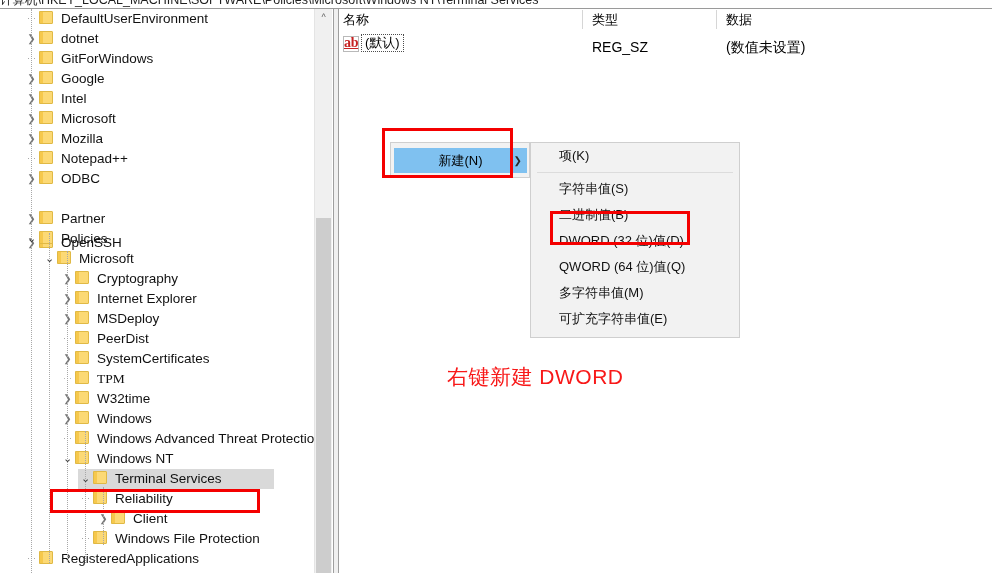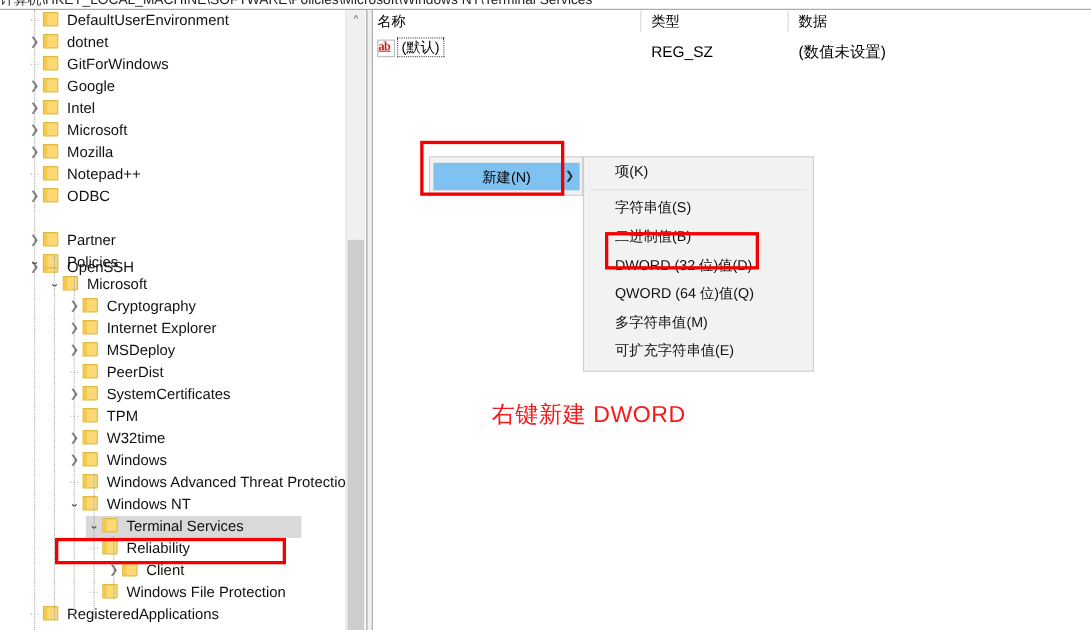--- a/index.html
+++ b/index.html
@@ -193,21 +193,21 @@
   .abicon .page {
     position: absolute;
     left: 0; top: 0;
     width: 14px; height: 14px;
     background: #ffffff;
     border: 1px solid #b9b9b9;
   }
   .abicon .ab {
     position: absolute;
     left: 1px; top: 0px;
-    font-size: 11px;
+    font-size: 14px;
     font-weight: bold;
     font-family: "Liberation Serif", serif;
     color: #c62121;
     line-height: 13px;
     letter-spacing: -0.3px;
     text-decoration: underline;
   }
   #list-row .nametext {
     border: 1px dotted #4c4c4c;
     padding: 0 3px;
@@ -305,21 +305,21 @@
       <div class="tnode"><span class="twrap" style="margin-left: 24px;"><span class="chev">❯</span><span class="folder"><i></i></span><span class="tlabel">ODBC</span></span></div>
       <div class="tnode"><span class="twrap" style="margin-left: 24px; margin-top: 44px;"><span class="chev">❯</span><span class="folder"><i></i></span><span class="tlabel">OpenSSH</span></span></div>
       <div class="tnode"><span class="twrap" style="margin-left: 24px;"><span class="chev">❯</span><span class="folder"><i></i></span><span class="tlabel">Partner</span></span></div>
       <div class="tnode"><span class="twrap" style="margin-left: 24px;"><span class="chev open">⌄</span><span class="folder"><i></i></span><span class="tlabel">Policies</span></span></div>
       <div class="tnode"><span class="twrap" style="margin-left: 42px;"><span class="chev open">⌄</span><span class="folder"><i></i></span><span class="tlabel">Microsoft</span></span></div>
       <div class="tnode"><span class="twrap" style="margin-left: 60px;"><span class="chev">❯</span><span class="folder"><i></i></span><span class="tlabel">Cryptography</span></span></div>
       <div class="tnode"><span class="twrap" style="margin-left: 60px;"><span class="chev">❯</span><span class="folder"><i></i></span><span class="tlabel">Internet Explorer</span></span></div>
       <div class="tnode"><span class="twrap" style="margin-left: 60px;"><span class="chev">❯</span><span class="folder"><i></i></span><span class="tlabel">MSDeploy</span></span></div>
       <div class="tnode"><span class="twrap" style="margin-left: 60px;"><span class="dots">···</span><span class="folder"><i></i></span><span class="tlabel">PeerDist</span></span></div>
       <div class="tnode"><span class="twrap" style="margin-left: 60px;"><span class="chev">❯</span><span class="folder"><i></i></span><span class="tlabel">SystemCertificates</span></span></div>
-      <div class="tnode"><span class="twrap" style="margin-left: 60px;"><span class="dots">···</span><span class="folder"><i></i></span><span class="tlabel">TPM</span></span></div>
+      <div class="tnode"><span class="twrap" style="margin-left: 60px; font-family: Liberation Serif, serif;"><span class="dots">···</span><span class="folder"><i></i></span><span class="tlabel">TPM</span></span></div>
       <div class="tnode"><span class="twrap" style="margin-left: 60px;"><span class="chev">❯</span><span class="folder"><i></i></span><span class="tlabel">W32time</span></span></div>
       <div class="tnode"><span class="twrap" style="margin-left: 60px;"><span class="chev">❯</span><span class="folder"><i></i></span><span class="tlabel">Windows</span></span></div>
       <div class="tnode"><span class="twrap" style="margin-left: 60px;"><span class="dots">···</span><span class="folder"><i></i></span><span class="tlabel">Windows Advanced Threat Protectio</span></span></div>
       <div class="tnode"><span class="twrap" style="margin-left: 60px;"><span class="chev open">⌄</span><span class="folder"><i></i></span><span class="tlabel">Windows NT</span></span></div>
       <div class="tnode selected"><span class="twrap" style="margin-left: 78px;"><span class="chev open">⌄</span><span class="folder"><i></i></span><span class="tlabel">Terminal Services</span></span></div>
       <div class="tnode"><span class="twrap" style="margin-left: 78px;"><span class="dots">···</span><span class="folder"><i></i></span><span class="tlabel">Reliability</span></span></div>
       <div class="tnode"><span class="twrap" style="margin-left: 96px;"><span class="chev">❯</span><span class="folder"><i></i></span><span class="tlabel">Client</span></span></div>
       <div class="tnode"><span class="twrap" style="margin-left: 78px;"><span class="dots">···</span><span class="folder"><i></i></span><span class="tlabel">Windows File Protection</span></span></div>
       <div class="tnode"><span class="twrap" style="margin-left: 24px;"><span class="dots">···</span><span class="folder"><i></i></span><span class="tlabel">RegisteredApplications</span></span></div>
     </div>

